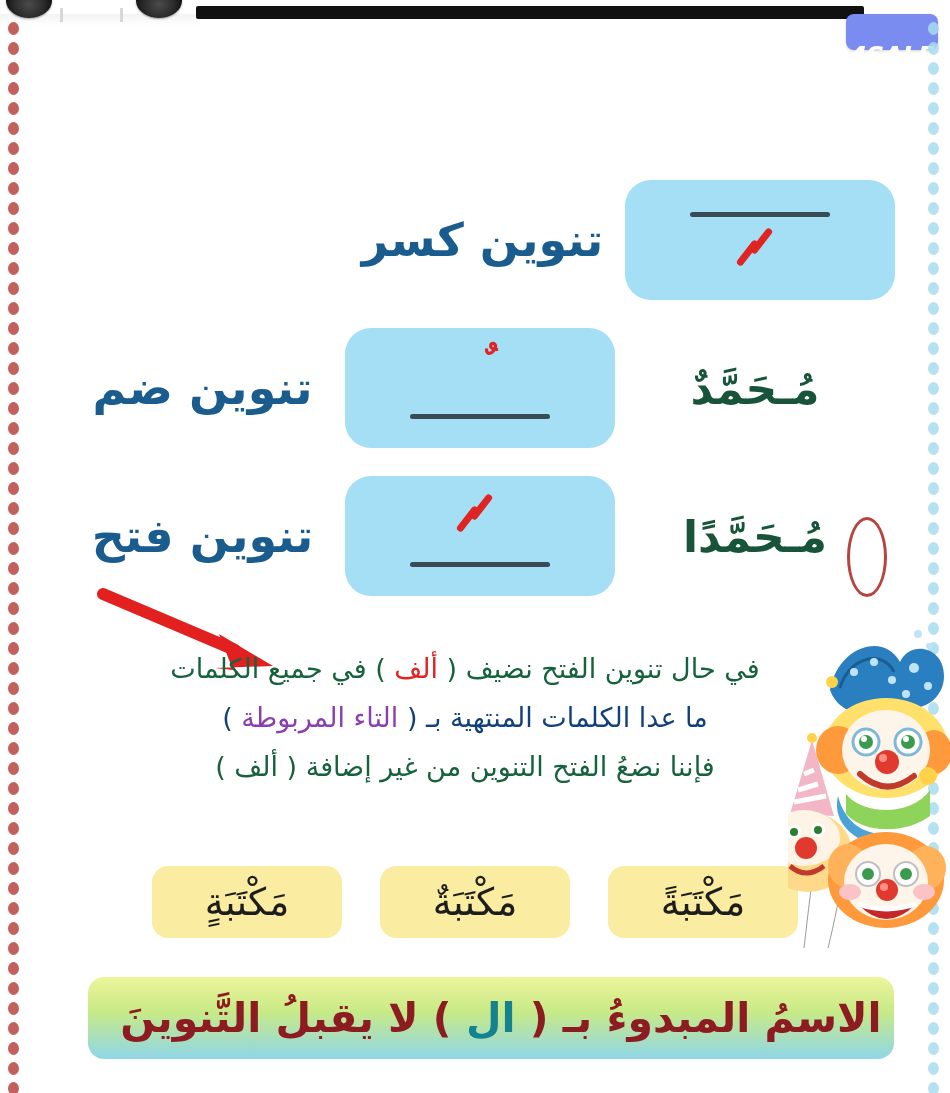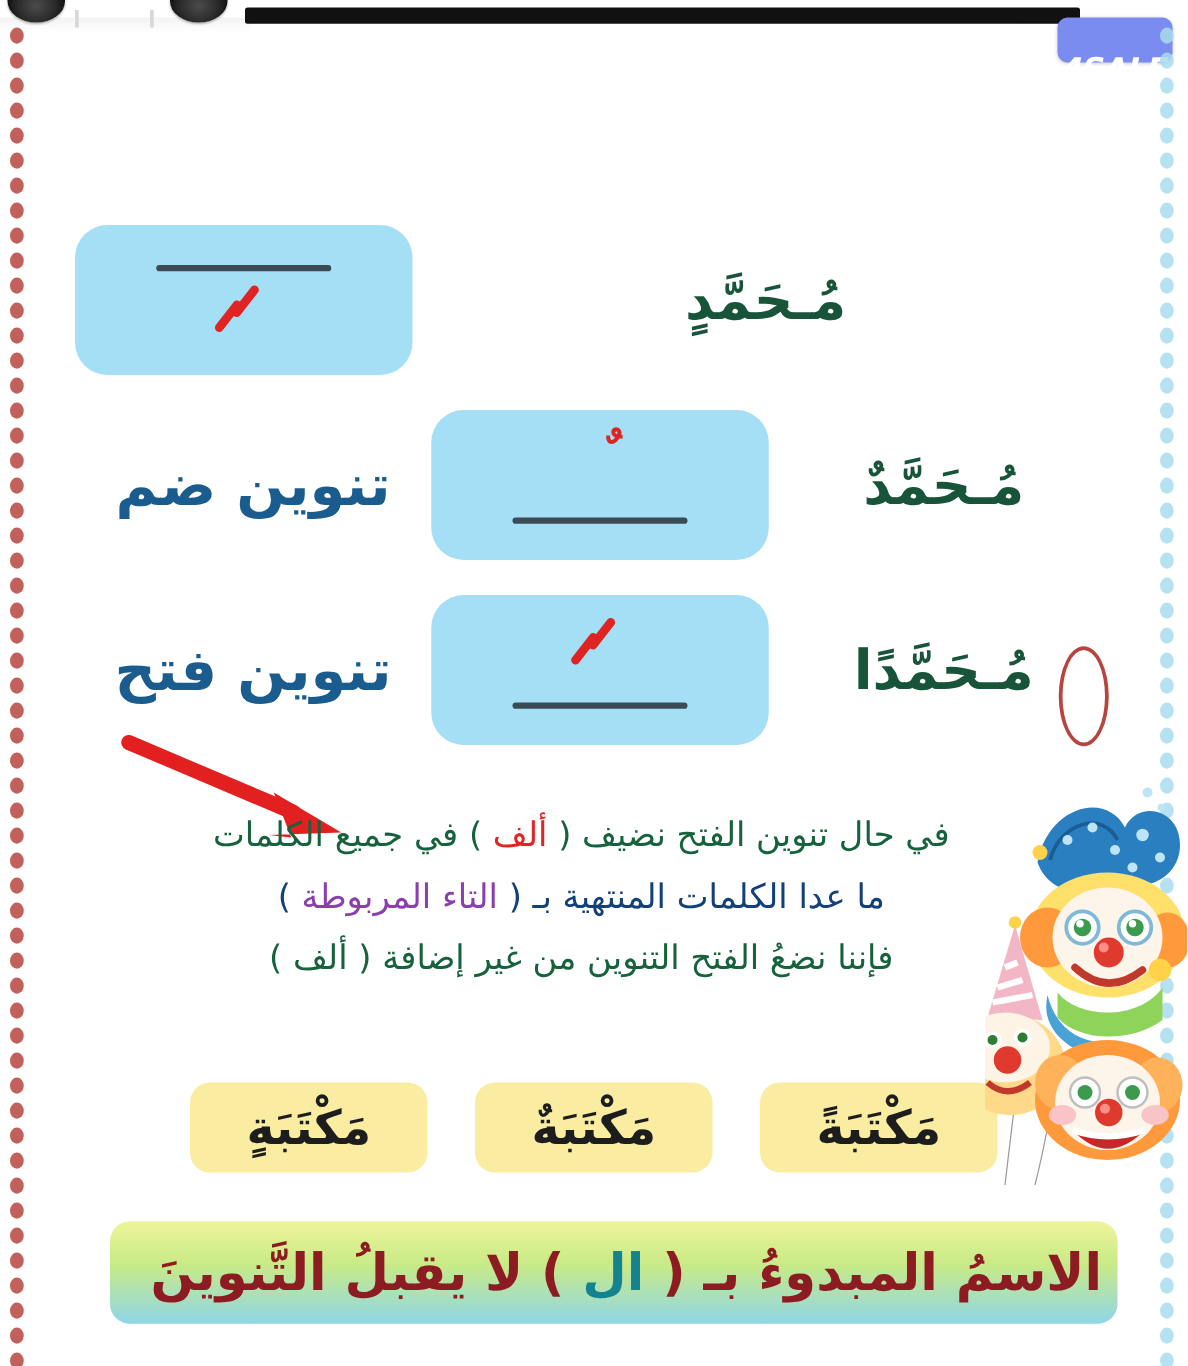--- a/index.html
+++ b/index.html
@@ -270,21 +270,21 @@
   }
   .chip {
     width: 190px;
     height: 72px;
     background: #faeda2;
     border-radius: 16px;
     display: flex;
     align-items: center;
     justify-content: center;
     font-size: 38px;
-    font-weight: 700;
+    font-weight: 400;
     color: #1d1d1d;
     direction: rtl;
   }
 
   
   .banner {
     position: absolute;
     top: 977px;
     left: 88px;
     width: 786px;
@@ -442,30 +442,30 @@
       <i></i>
       <i></i>
       <i></i>
       <i></i>
     </div>
 
 
   <div class="rows">
 
     <div class="row">
-      <div class="row-word">مُـحَمَّدٍ</div>
       <div class="mark-box below">
         <div class="mark-line"></div>
         <div class="tnw">
           <div class="slashes">
               <b></b>
               <b></b>
             </div>
         </div>
       </div>
+      <div class="row-label">تنوين كسر</div>
     </div>
 
     <div class="row">
       <div class="row-word">مُـحَمَّدٌ</div>
       <div class="mark-box above">
         <div class="mark-line"></div>
         <div class="tnw">
           <div class="damma-glyph">ٌ</div>
         </div>
       </div>

